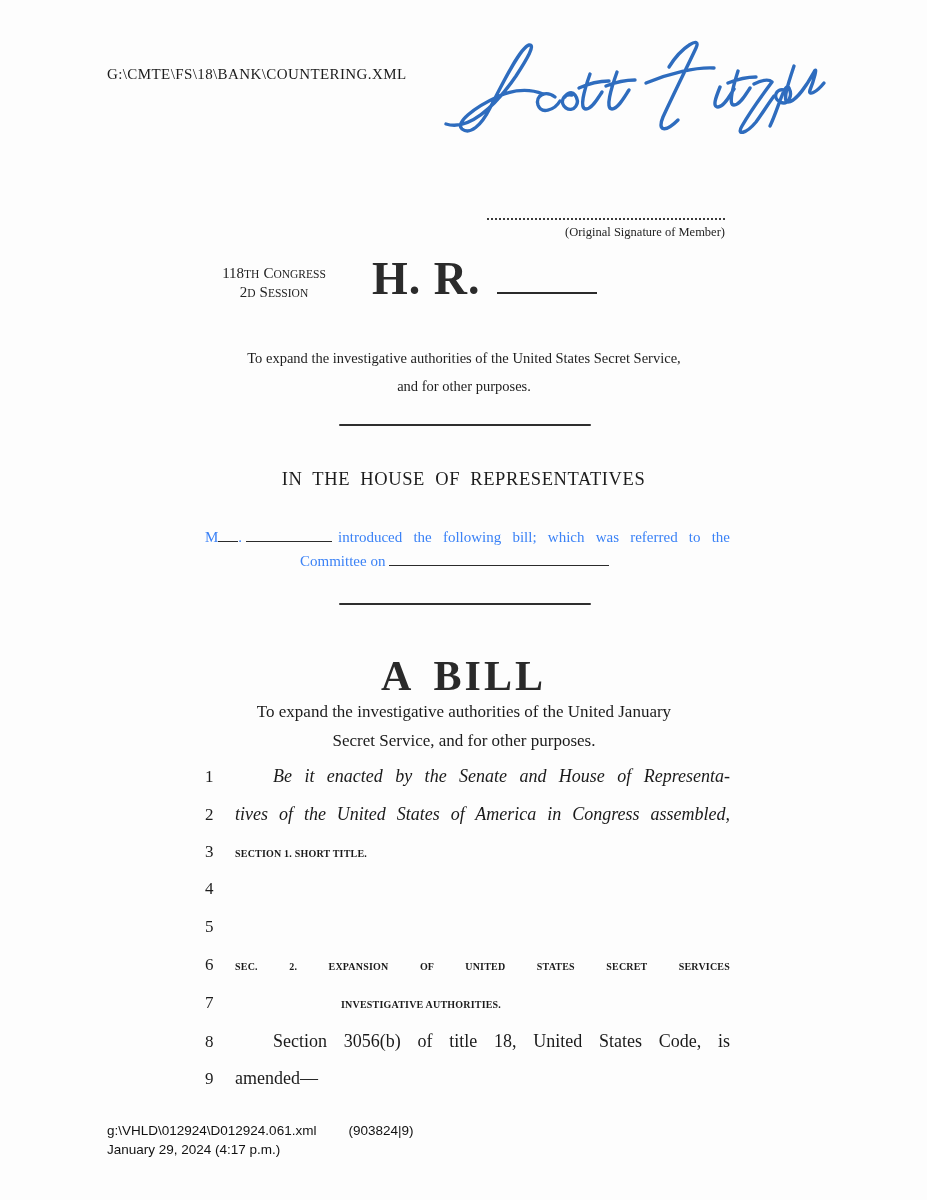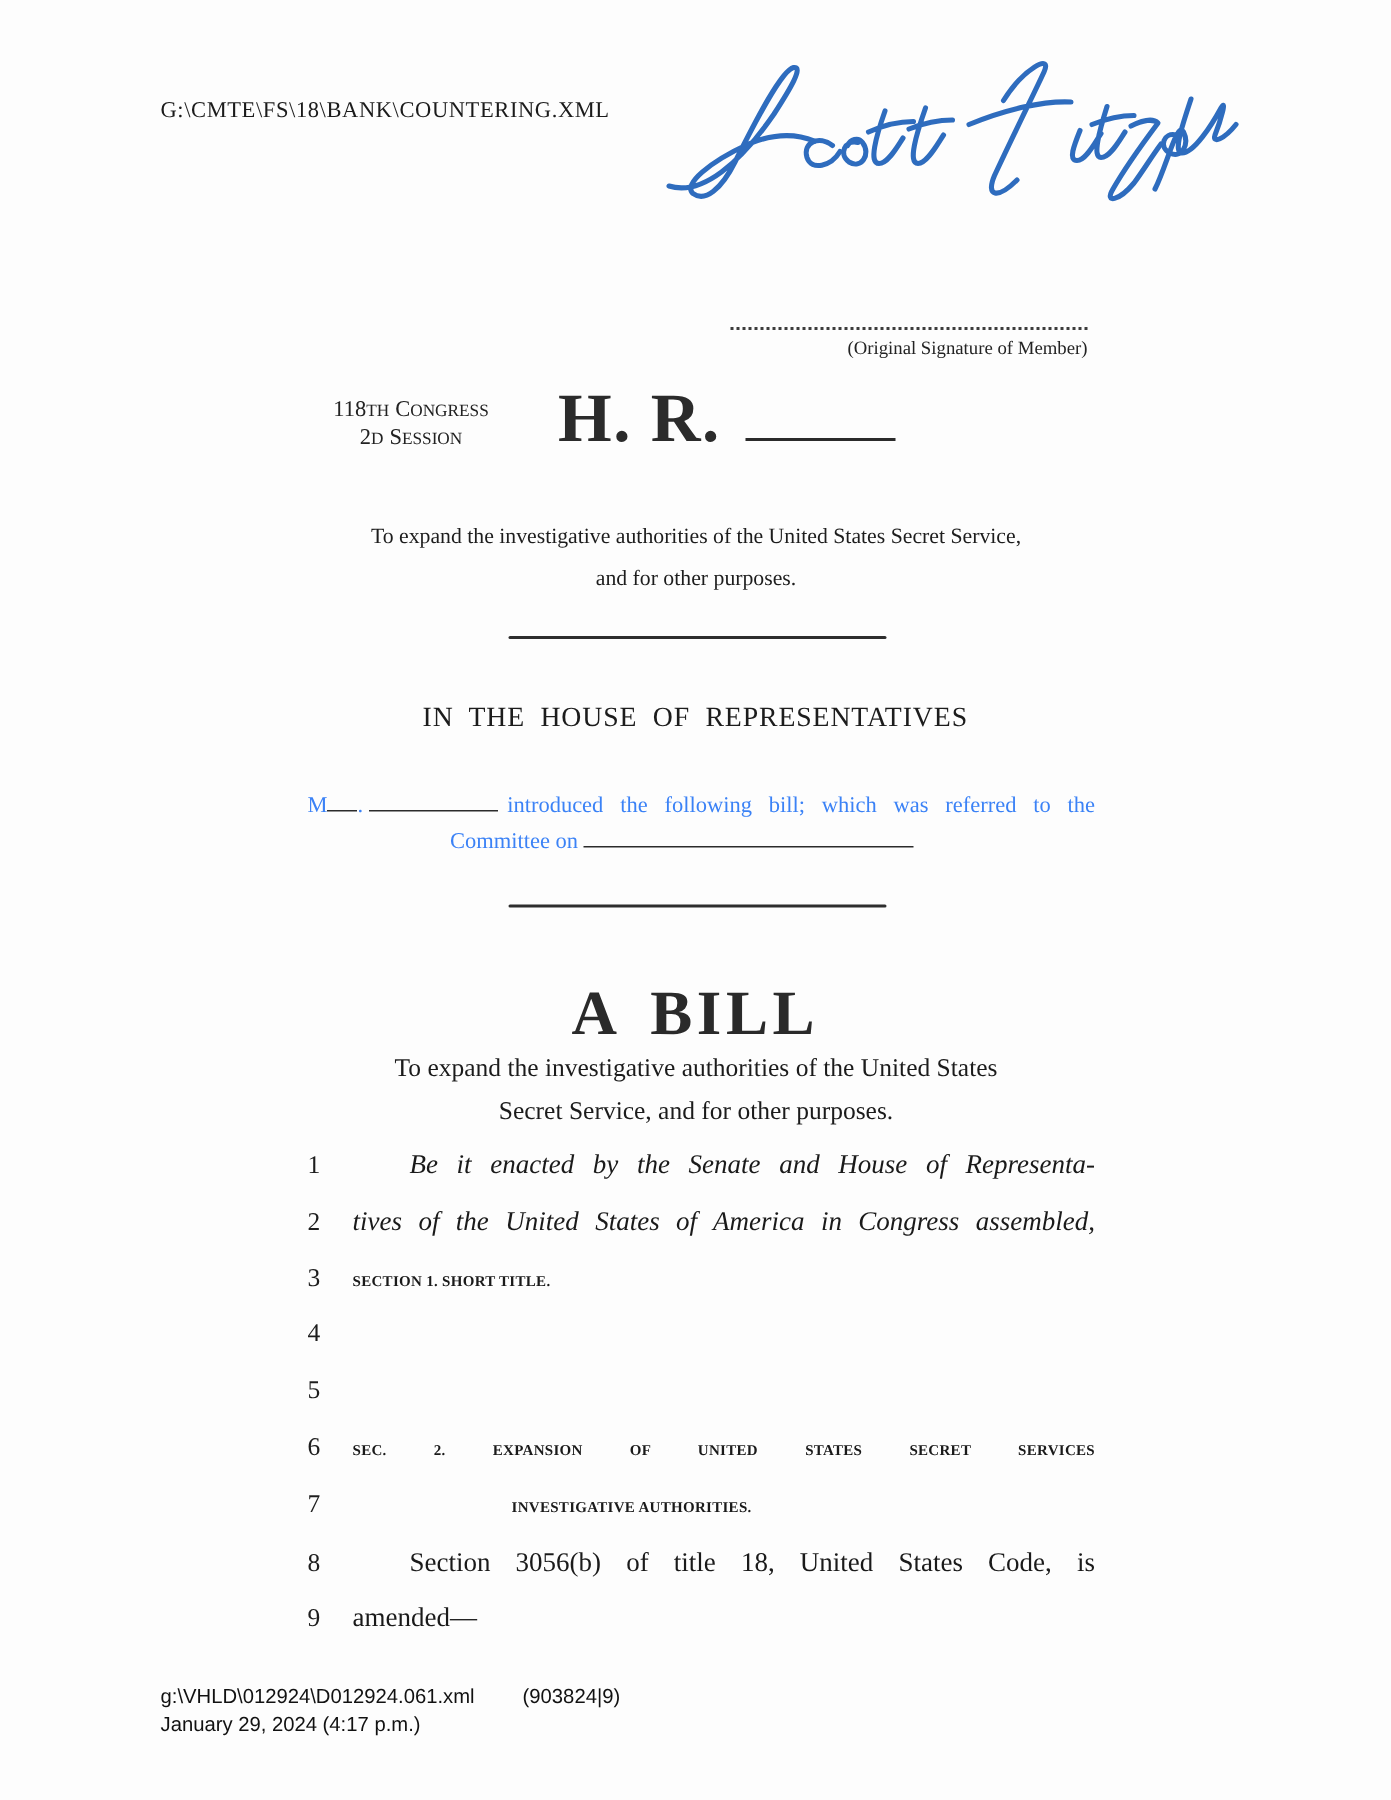--- a/index.html
+++ b/index.html
@@ -110,21 +110,21 @@
   <div class="intro">
     <div class="intro-l1"><span>M</span><span class="blank blank-a"></span><span>.</span><span class="blank blank-b"></span><span>introduced the following bill; which was referred to the</span></div>
     <div class="intro-l2"><span>Committee on</span><span class="blank blank-d"></span></div>
   </div>
 
   <div class="rule rule-2"></div>
 
   <div class="a-bill">A BILL</div>
 
   <div class="preamble-main">
-    <div>To expand the investigative authorities of the United States</div>
+    <div>To expand the investigative authorities of the United January</div>
     <div>Secret Service, and for other purposes.</div>
   </div>
 
   <div class="body-lines">
     <div class="bl-row r-italic r-indent r-just">
       <div class="bl-num">1</div>
       <div class="bl-text">Be it enacted by the Senate and House of Representa-</div>
     </div>
     <div class="bl-row r-italic r-just">
       <div class="bl-num">2</div>

